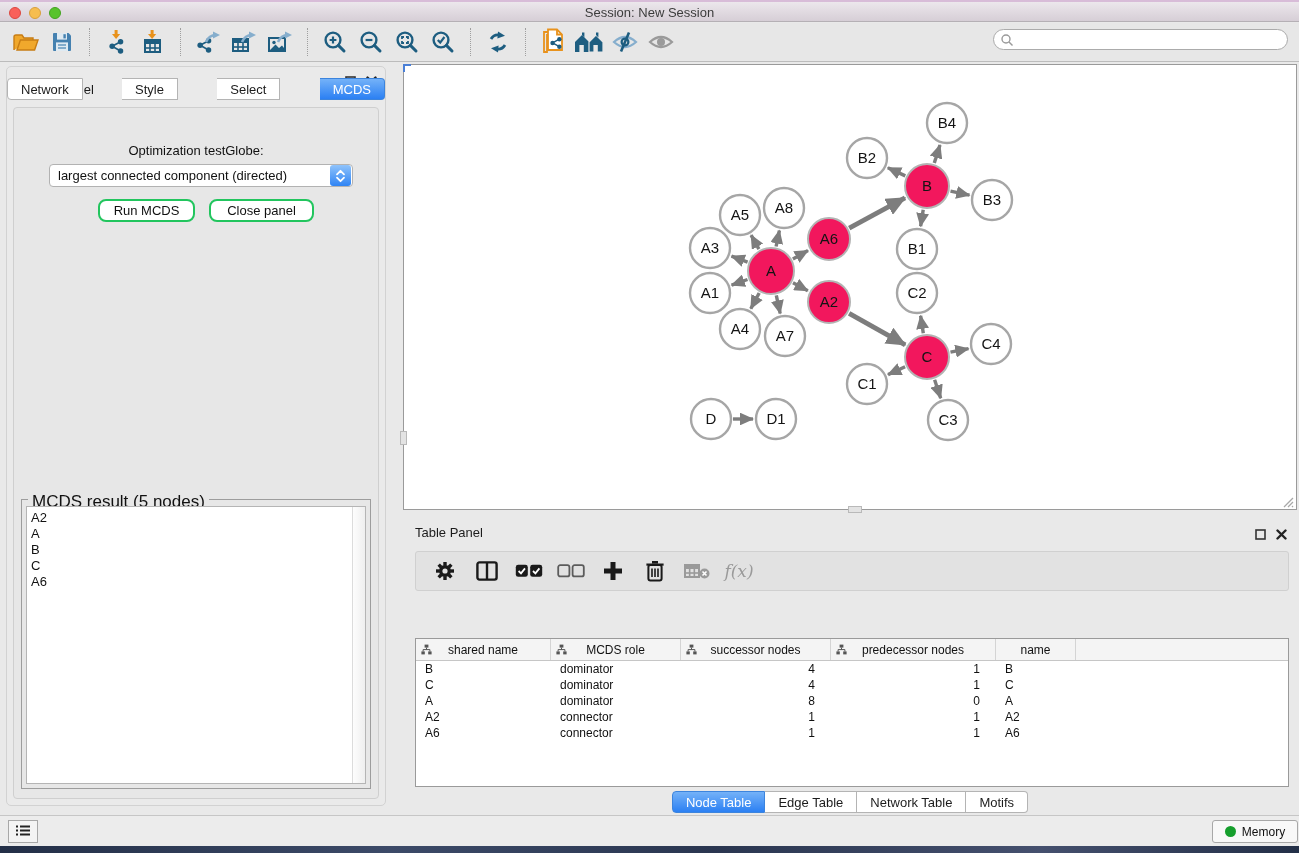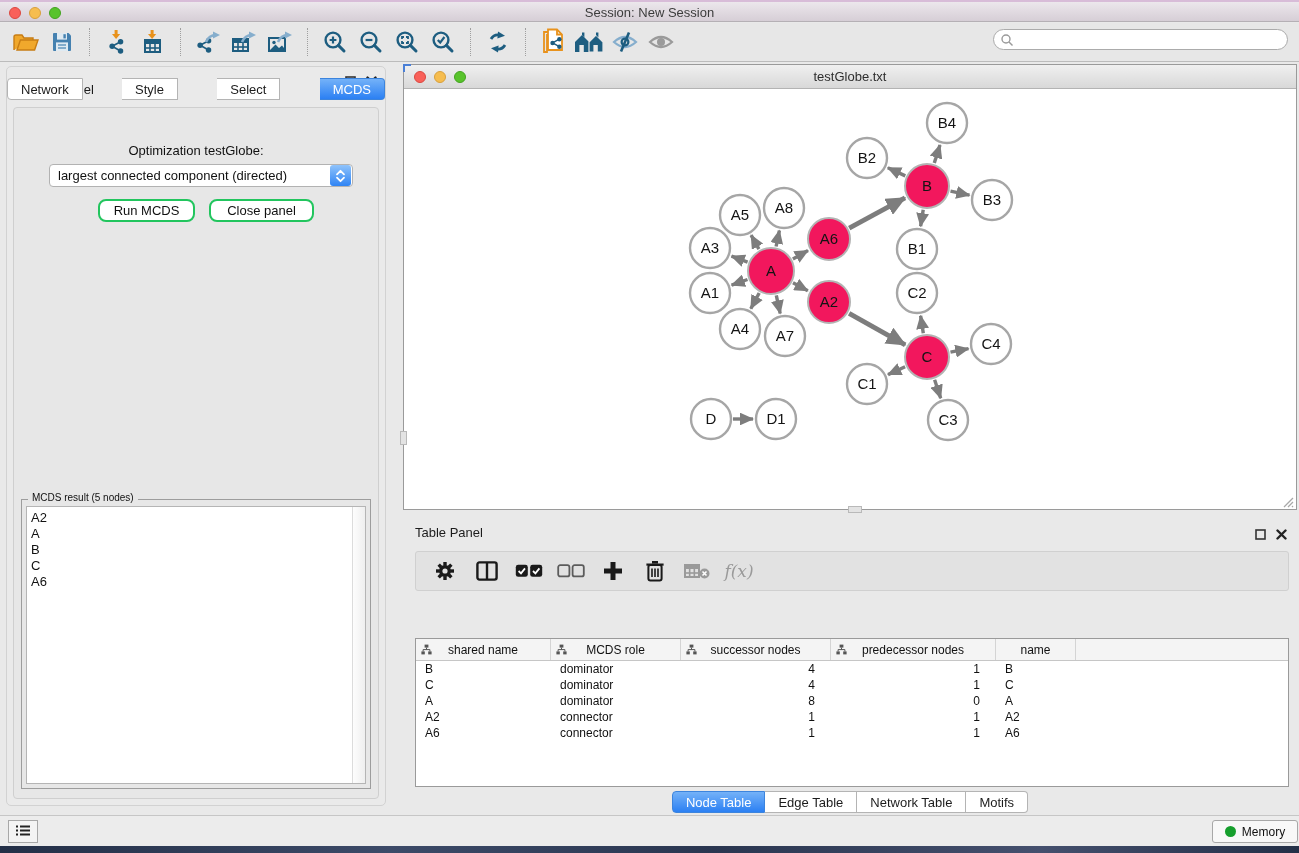--- a/index.html
+++ b/index.html
@@ -44,21 +44,21 @@
   .dropdown { position:absolute; left:36px; top:57px; width:304px; height:23px; background:#fff;
     border:1px solid #b2b2b2; border-radius:4px; display:flex; align-items:center; cursor:pointer; }
   .dropdown .dd-text { flex:1; font-size:13px; padding-left:8px; color:#111; white-space:nowrap; }
   .dd-stepper { width:21px; height:21px; border-radius:3px; background:linear-gradient(#8fc3fb,#2f84f4);
     display:flex; flex-direction:column; align-items:center; justify-content:center; margin-right:1px; }
   .dd-stepper svg { display:block; }
   .mac-btn { position:absolute; height:23px; background:#fff; border:2px solid #22c55e; border-radius:8px;
     font-size:13px; color:#111; display:flex; align-items:center; justify-content:center; cursor:pointer;
     font-family:"Liberation Sans",sans-serif; }
   .groupbox { position:absolute; left:8px; right:8px; top:392px; bottom:10px; border:1px solid #9d9d9d; }
-  .groupbox-legend { position:absolute; left:6px; top:-8px; background:#e7e7e7; padding:0 4px; font-size:10px; color:#111; }
+  .groupbox-legend { position:absolute; left:6px; top:-8px; background:#e7e7e7; padding:0 4px; font-size:17px; color:#111; }
   .listbox { position:absolute; left:4px; right:4px; top:6px; bottom:4px; background:#fff; border:1px solid #b5b5b5; overflow:hidden; }
   .listbox-items { position:absolute; left:4px; top:3px; font-size:13px; color:#111; line-height:16px; }
   .listbox-scroll { position:absolute; right:0; top:0; bottom:0; width:13px; background:linear-gradient(90deg,#fdfdfd,#efefef); border-left:1px solid #dcdcdc; }
 
   
   .netwin { position:absolute; left:403px; top:64px; width:894px; height:446px; background:#fff; border:1px solid #9a9a9a; }
   .netwin-titlebar { position:absolute; left:0; top:0; right:0; height:24px;
     background:linear-gradient(#f0f0f0,#d8d8d8); border-bottom:1px solid #b3b3b3; }
   .netwin-titlebar .title { position:absolute; left:0; right:0; top:4px; text-align:center; font-size:13px; color:#2e2e2e; }
   .netwin .tl-dots { top:6px; left:10px; }
@@ -368,28 +368,20 @@
               <div>A6</div>
             </div>
           <div class="listbox-scroll"></div>
         </div>
       </div>
     </div>
   </div>
 
   <div class="netwin">
     <div class="corner-mark"></div>
-    <div class="netwin-titlebar">
-      <div class="tl-dots">
-        <div class="tl-dot dot-red"></div>
-        <div class="tl-dot dot-yellow"></div>
-        <div class="tl-dot dot-green"></div>
-      </div>
-      <div class="title">testGlobe.txt</div>
-    </div>
     <div class="netwin-canvas">
       <svg id="graph-svg" width="892" height="420" viewBox="0 0 892 420">
           <defs>
             <marker id="arr" markerWidth="4.4" markerHeight="3.8" refX="3.9" refY="1.9" orient="auto">
               <path d="M0,0 L4.2,1.9 L0,3.8 Z" fill="#7d7d7d"></path>
             </marker>
           </defs>
           <line x1="354.9" y1="159.1" x2="347.1" y2="145.1" stroke="#7d7d7d" stroke-width="3.4" marker-end="url(#arr)"></line>
           <line x1="372.1" y1="156.5" x2="375.4" y2="140.5" stroke="#7d7d7d" stroke-width="3.4" marker-end="url(#arr)"></line>
           <line x1="343.6" y1="172.2" x2="327.5" y2="166.1" stroke="#7d7d7d" stroke-width="3.4" marker-end="url(#arr)"></line>

